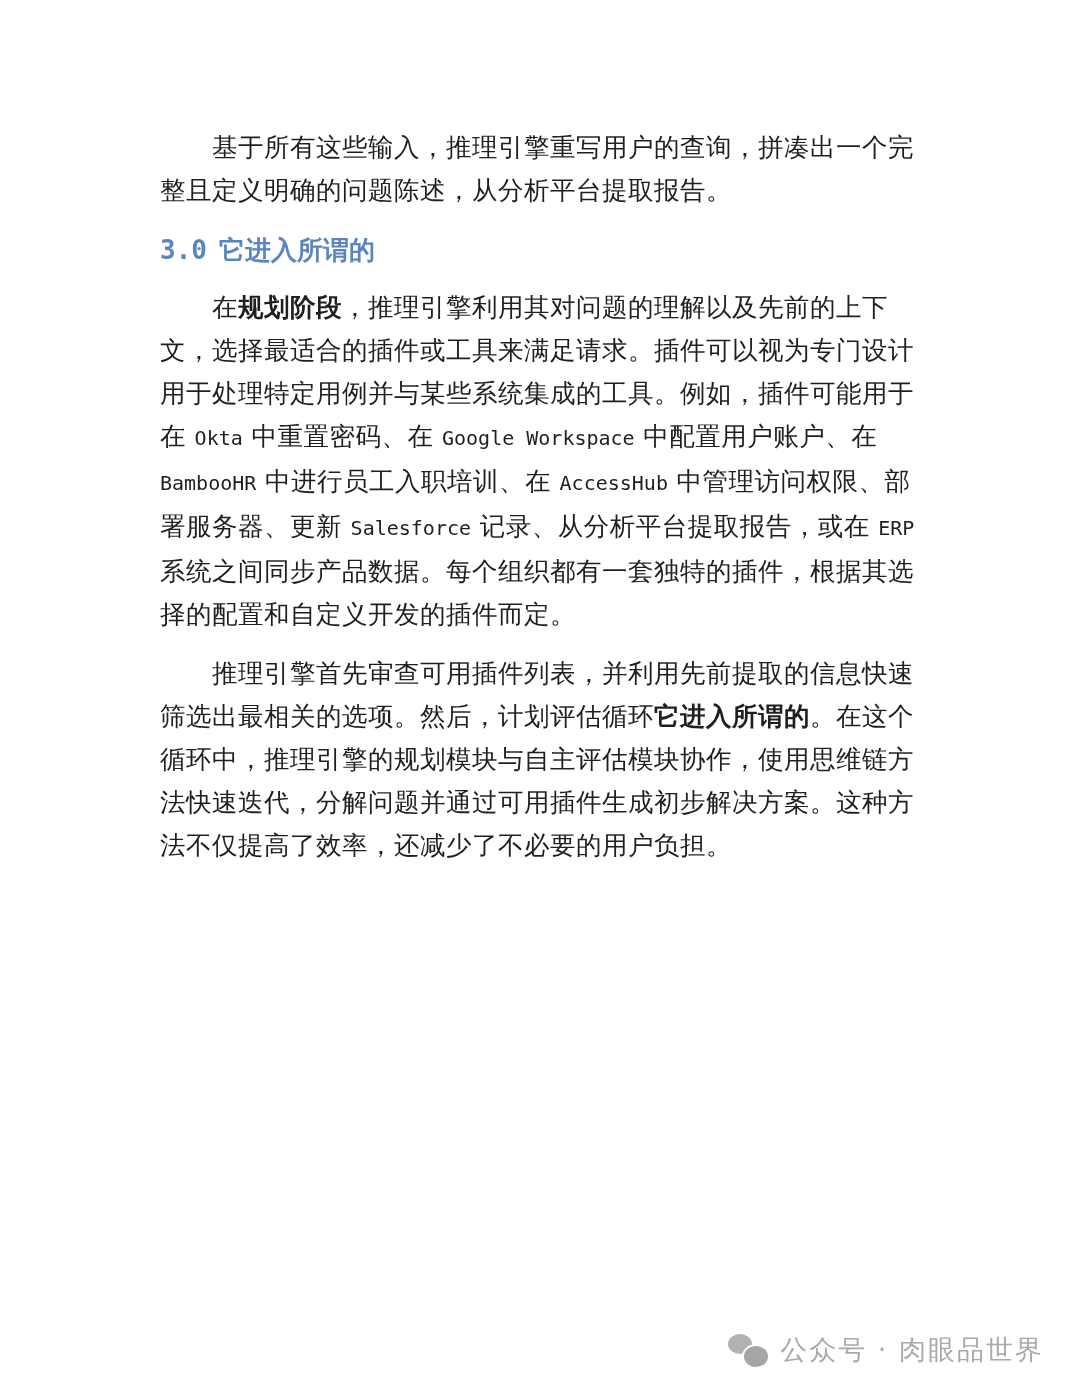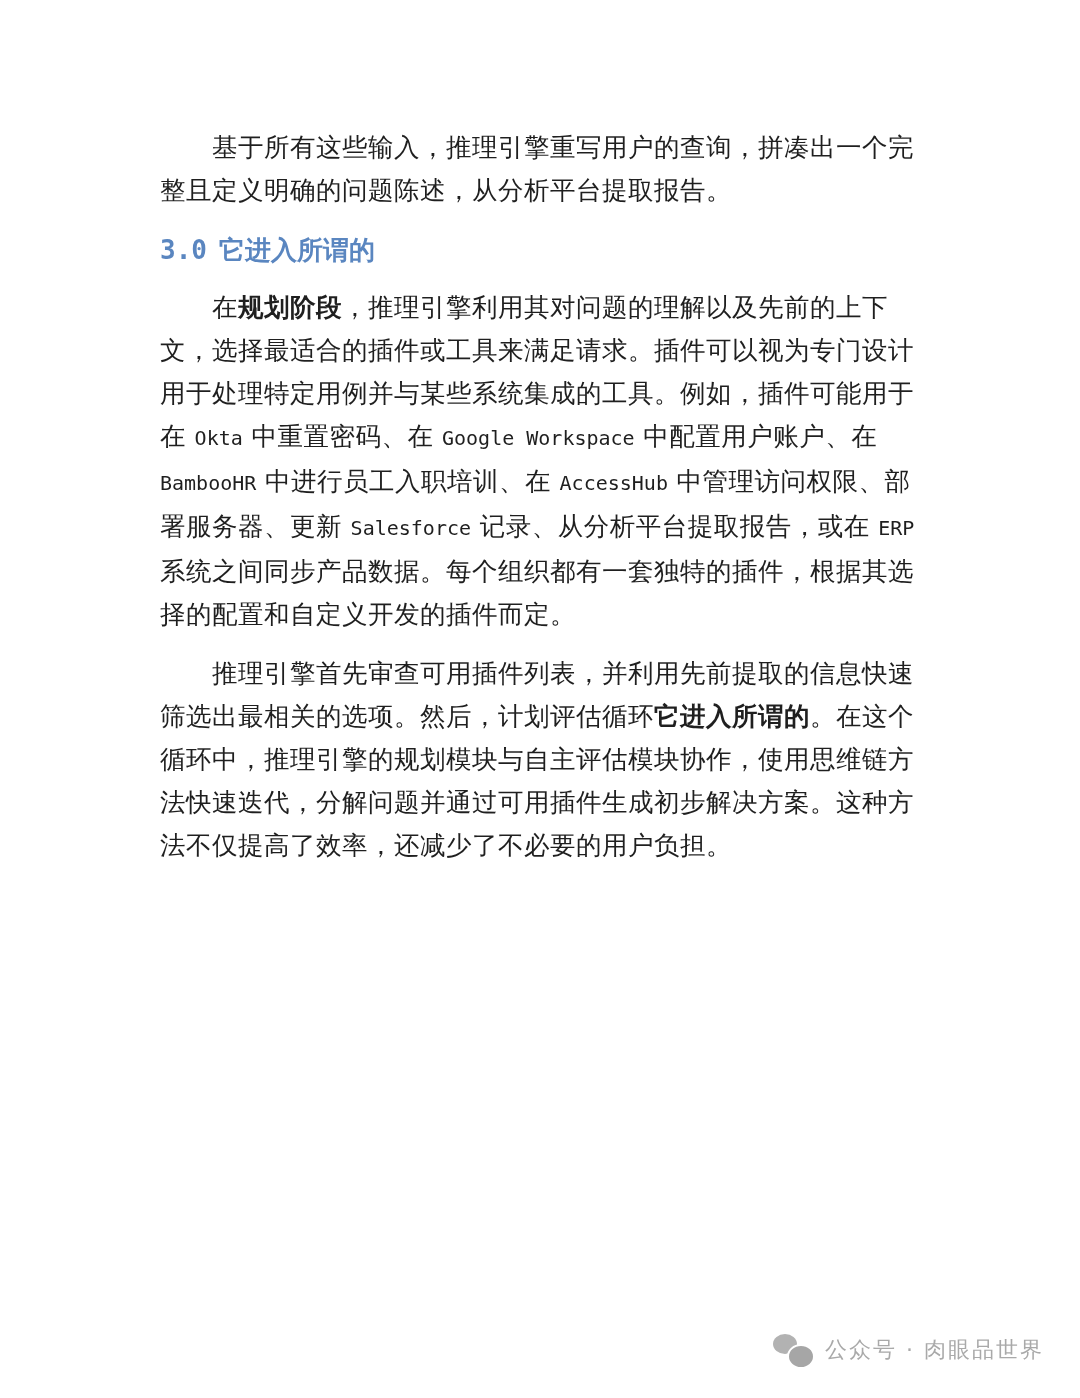--- a/index.html
+++ b/index.html
@@ -7,21 +7,21 @@
            font-family: "DejaVu Sans", "Liberation Sans", sans-serif; color: #1f1f1f; }
     .page { position: absolute; left: 160px; top: 126px; width: 760px; }
     p { margin: 0; font-size: 25.5px; line-height: 43px; letter-spacing: 0.5px; }
     p.indent { text-indent: 52px; }
     .para { margin-bottom: 16px; }
     .mono { font-family: "DejaVu Sans Mono", "Liberation Mono", monospace; font-size: 20px; letter-spacing: 0; }
     b { font-weight: 700; font-family: Liberation Serif, serif; }
     h2 { margin: 18px 0 16px 0; font-size: 26px; line-height: 40px; color: #5a86c0; font-weight: 700; }
     h2 .num { font-family: "DejaVu Sans Mono", "Liberation Mono", monospace; margin-right: 12px; }
     .footer { position: absolute; right: 36px; top: 1332px; display: flex; align-items: center;
-              color: #a9a9a9; font-size: 22px; letter-spacing: 2px; }
+              color: #a9a9a9; font-size: 27px; letter-spacing: 2px; }
     .wechat { width: 40px; height: 36px; position: relative; margin-right: 12px; }
     .bub1 { position: absolute; left: 0; top: 2px; width: 24px; height: 20px; background: #b2b2b2; border-radius: 50%; }
     .bub2 { position: absolute; left: 14px; top: 12px; width: 24px; height: 21px; background: #a6a6a6; border-radius: 50%; border: 2px solid #fff; }
   </style>
 </head>
 <body>
 
 <div class="page">
   <p class="indent para">基于所有这些输入，推理引擎重写用户的查询，拼凑出一个完整且定义明确的问题陈述，从分析平台提取报告。</p>
 

